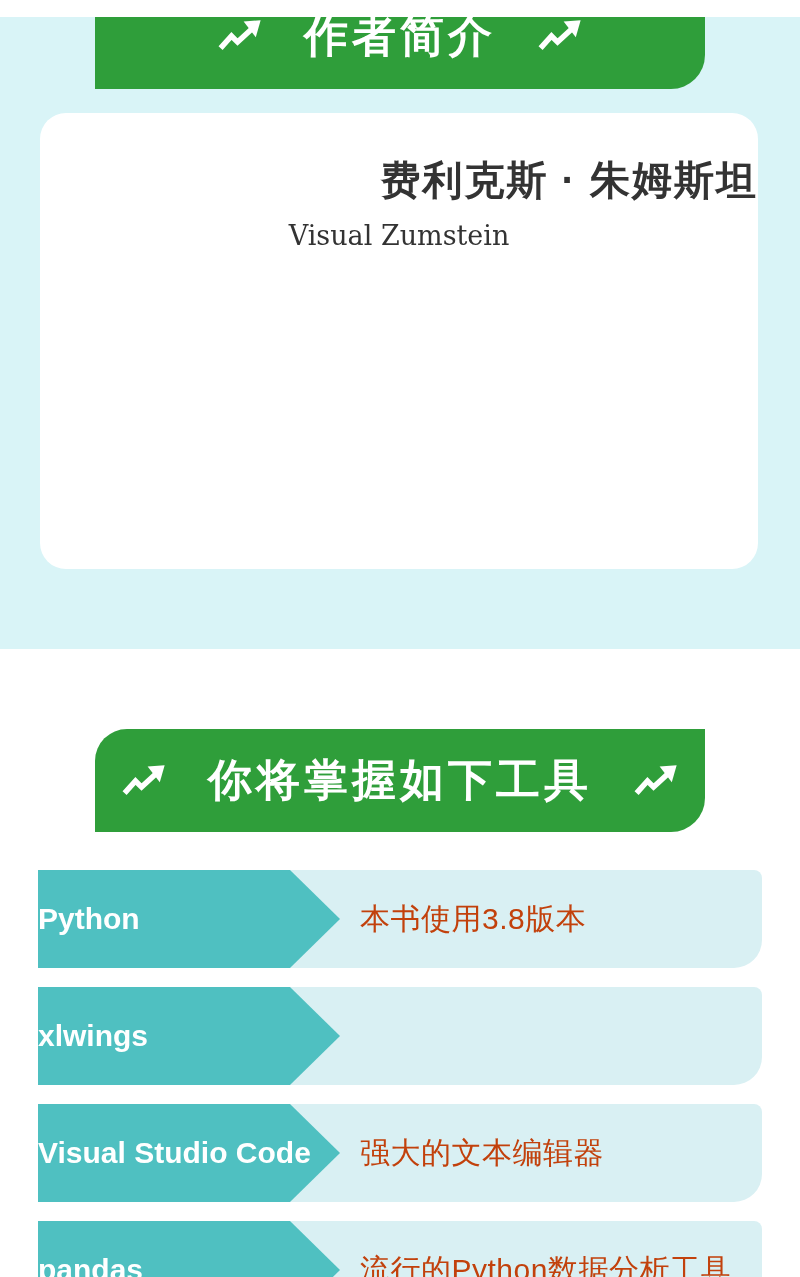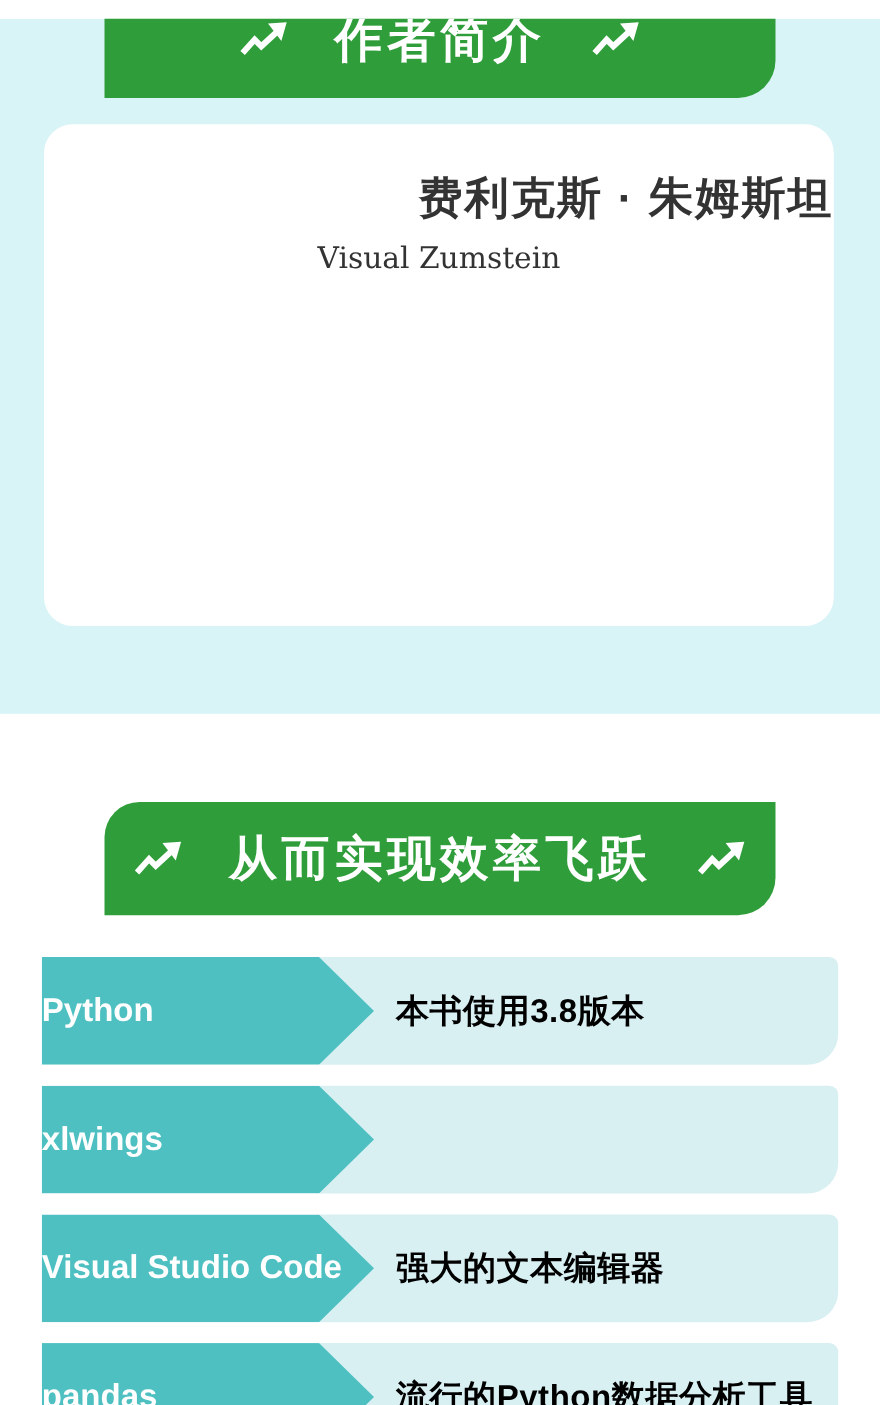--- a/index.html
+++ b/index.html
@@ -107,23 +107,23 @@
     font-weight: 700;
     white-space: nowrap;
   }
   .tool-desc {
     position: absolute;
     left: 322px;
     top: 0;
     height: 98px;
     display: flex;
     align-items: center;
-    color: #000000;
+    color: #c2410c;
     font-size: 30px;
-    font-weight: 700;
+    font-weight: 400;
     letter-spacing: 0.5px;
     white-space: nowrap;
   }
 </style>
 </head>
 <body>
 
 <div class="page" style="--green: #2f9e3a; --teal: #4fc0c1; --top-bg: #d9f4f7; --row-bg: #d9f0f3;">
 
   <section class="top-section">
@@ -145,21 +145,21 @@
       <div class="author-name-en">Visual Zumstein</div>
     </div>
 
   </section>
 
   <div class="banner banner-tools">
     <svg class="trend-icon" viewBox="0 0 36 28" aria-hidden="true">
       <polyline points="2,24 11,14 16,19 29,7" fill="none" stroke="#ffffff" stroke-width="4.5"></polyline>
       <polygon points="21,2 35,1 31,15" fill="#ffffff"></polygon>
     </svg>
-    <h2 class="banner-title">从而实现效率飞跃</h2>
+    <h2 class="banner-title">你将掌握如下工具</h2>
     <svg class="trend-icon" viewBox="0 0 36 28" aria-hidden="true">
       <polyline points="2,24 11,14 16,19 29,7" fill="none" stroke="#ffffff" stroke-width="4.5"></polyline>
       <polygon points="21,2 35,1 31,15" fill="#ffffff"></polygon>
     </svg>
   </div>
 
   <div class="tools" id="tools-list">
     <div class="tool-row">
       <div class="tool-arrow">
         <span class="tool-name">Python</span>

